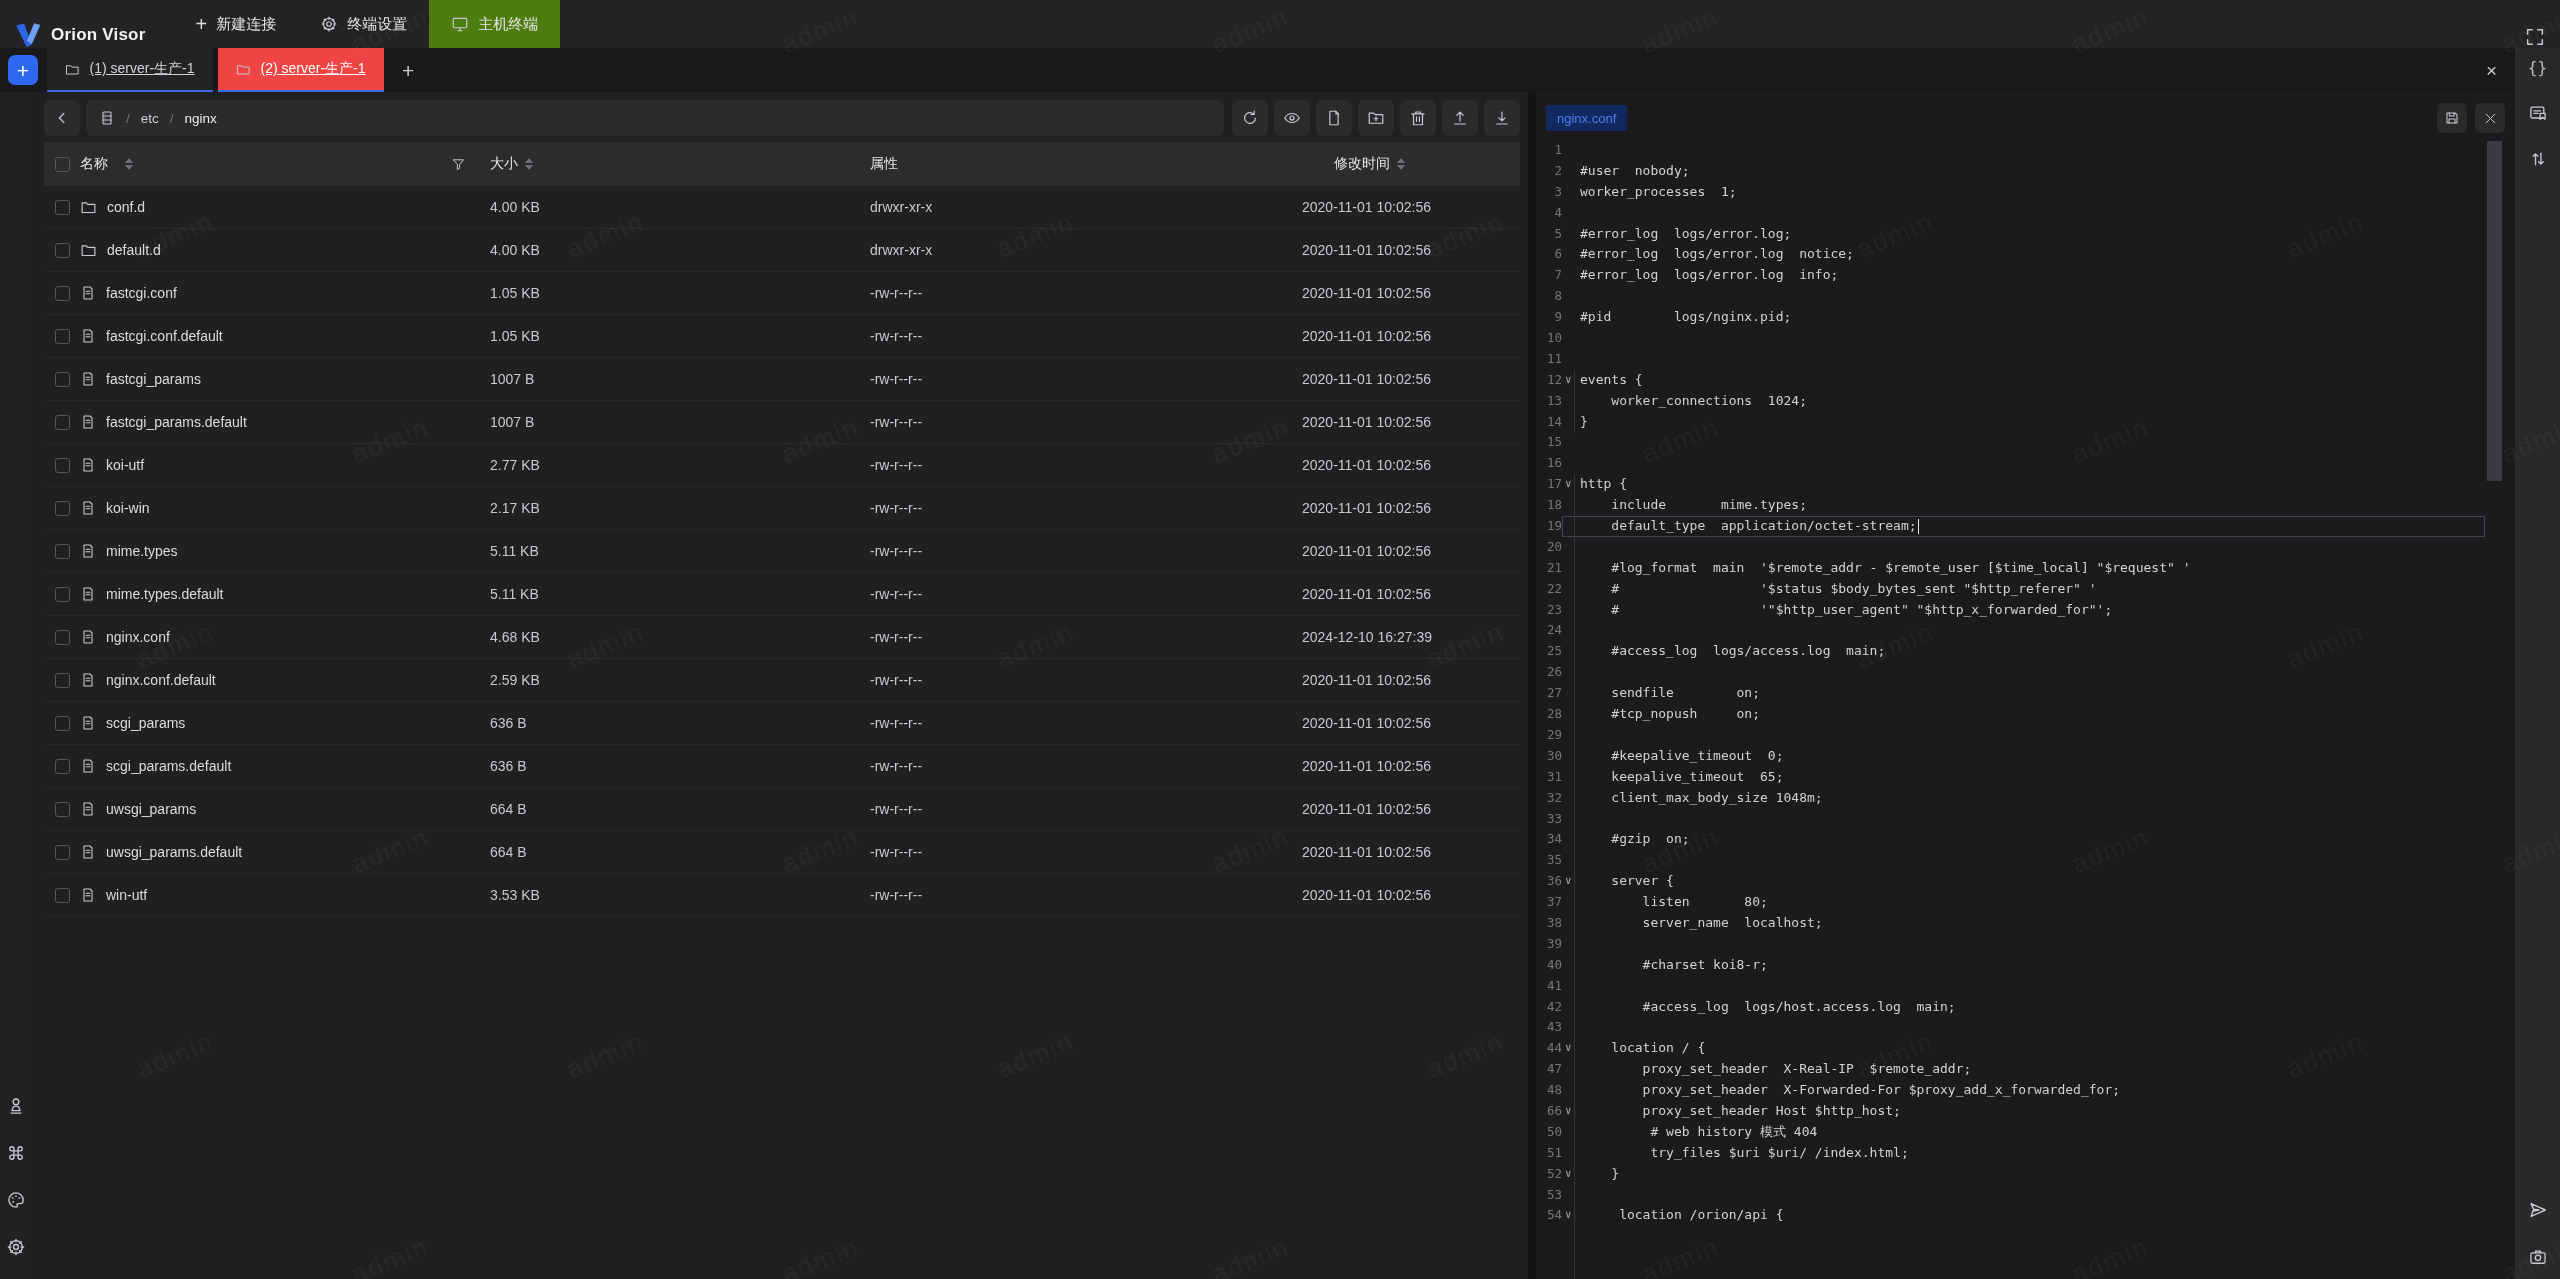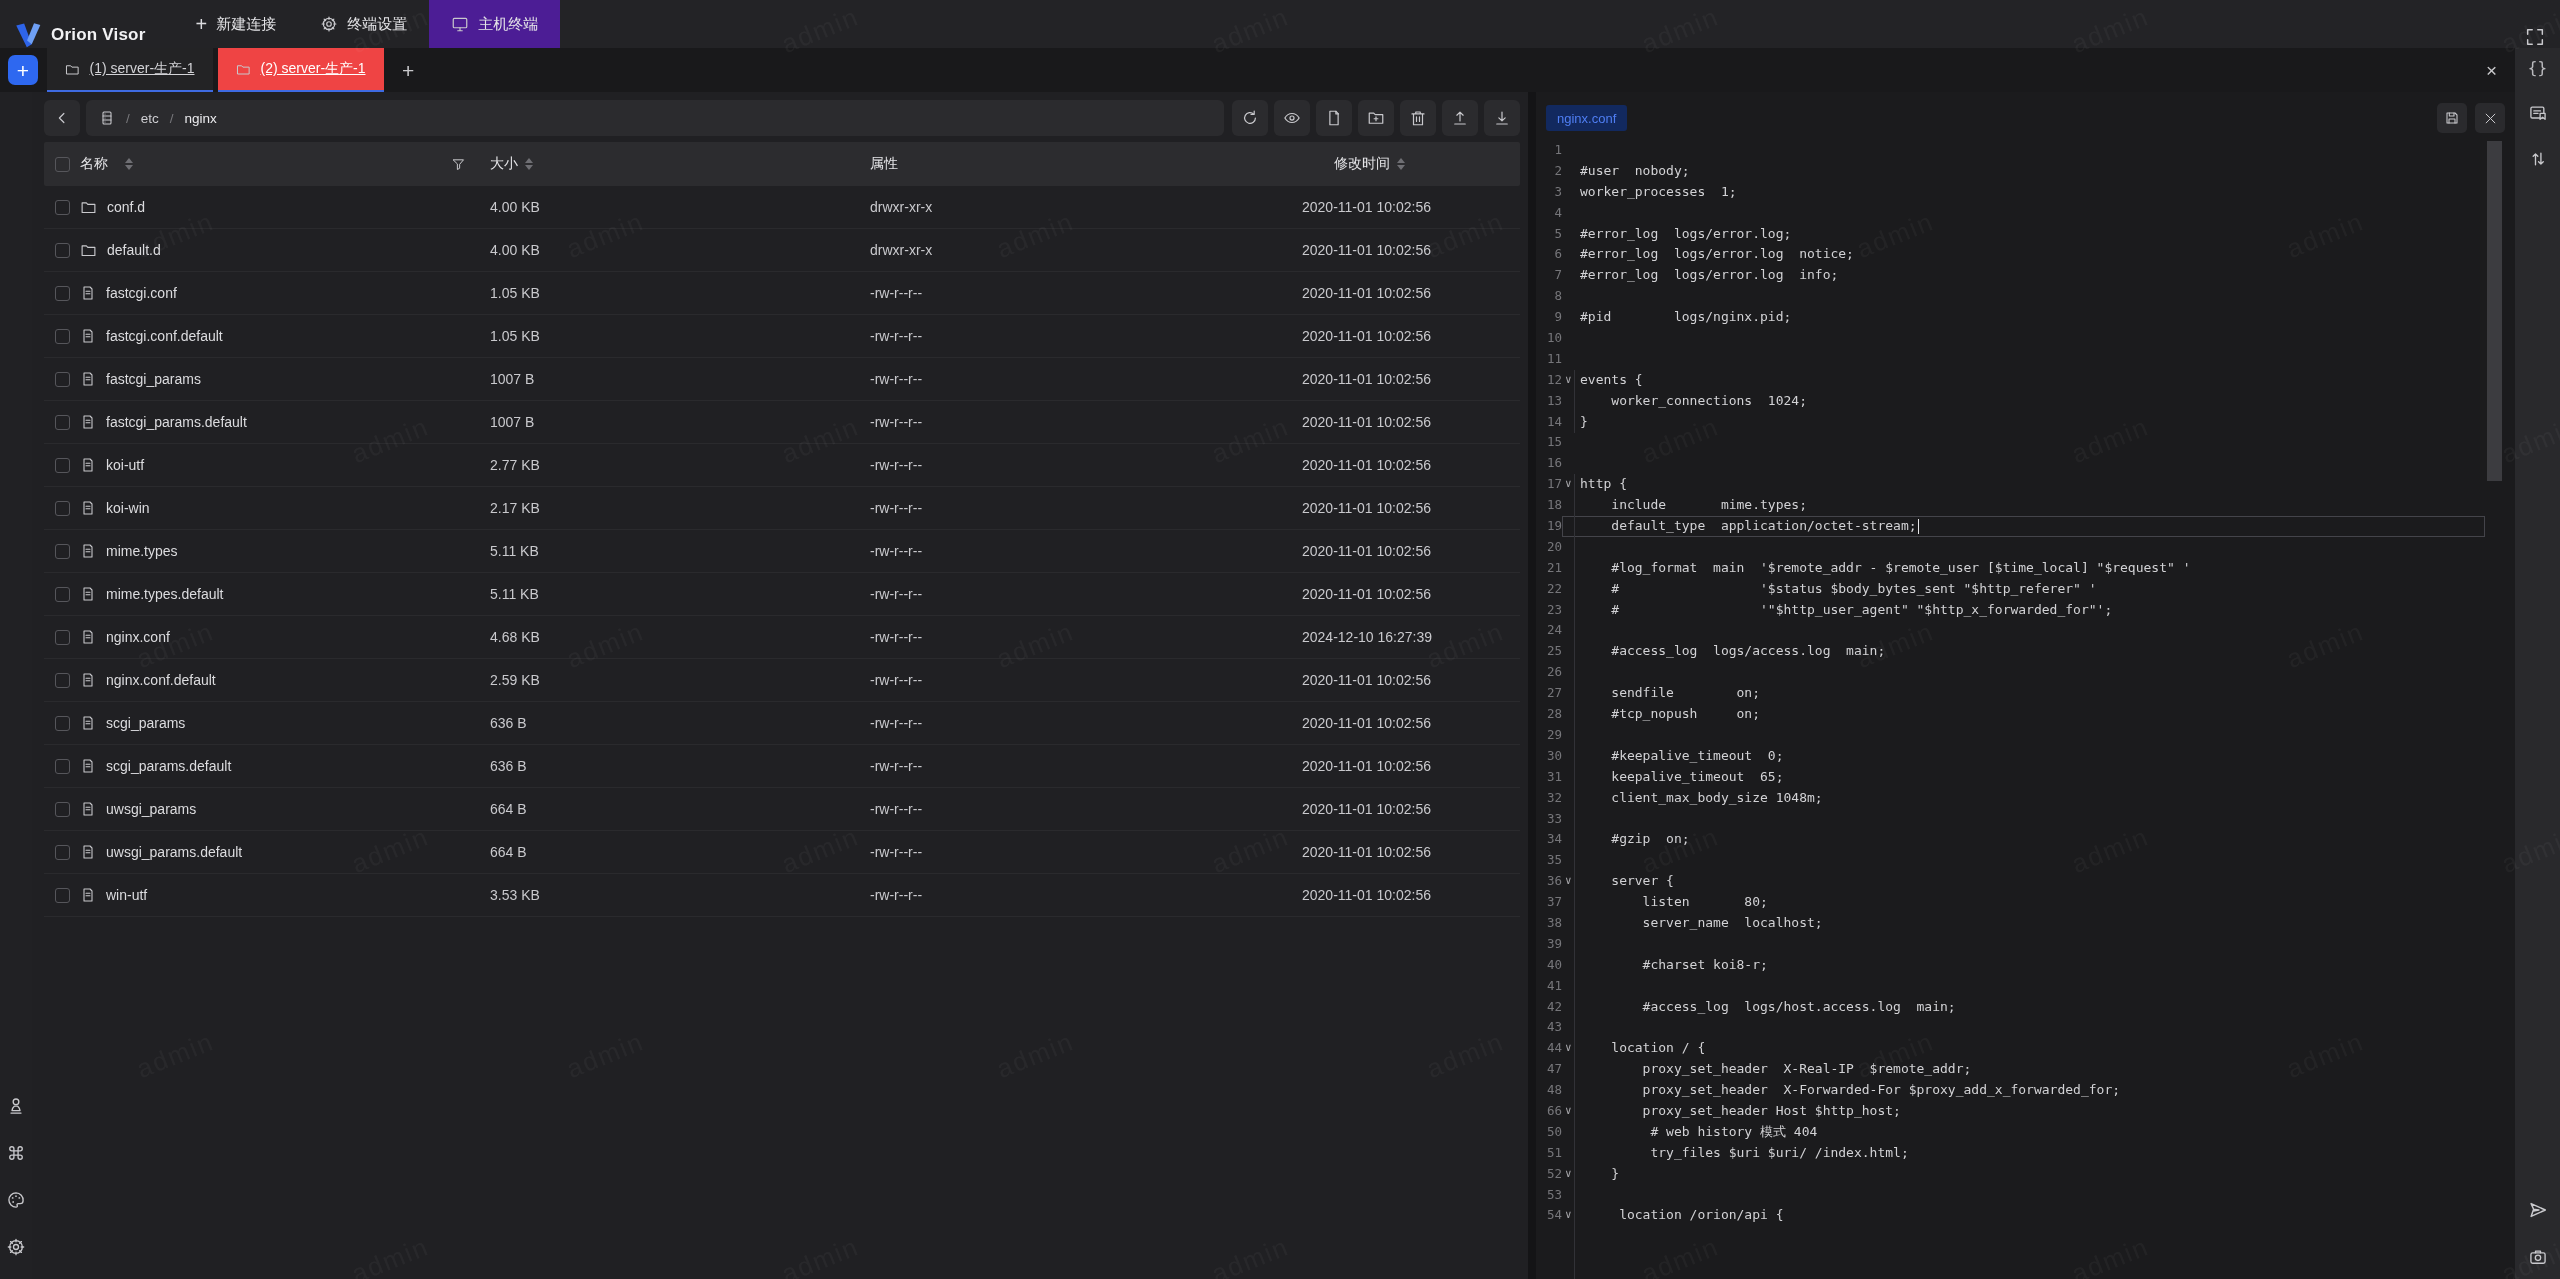--- a/index.html
+++ b/index.html
@@ -11,21 +11,21 @@
     color:#d8d8db;
     font-size:14px;
   }
   svg.ic { stroke:#c9c9cd; fill:none; stroke-width:1.6; stroke-linecap:round; stroke-linejoin:round; display:block; }
 
   
   .topbar { height:48px; background:#232326; display:flex; align-items:flex-end; }
   .logo-wrap { display:flex; align-items:center; margin-left:14px; margin-right:28px; }
   .app-name { font-size:17px; font-weight:bold; color:#f2f2f4; margin-left:10px; letter-spacing:.2px; }
   .menu-item { height:48px; display:flex; align-items:center; gap:9px; padding:0 22px; font-size:15px; color:#e4e4e7; cursor:pointer; }
-  .menu-item.active { background:#4c1d95; }
+  .menu-item.active { background:#4d7c0f; }
   .menu-plus { font-size:20px; color:#dcdcdf; line-height:1; }
   .fullscreen-btn { margin-left:auto; margin-right:14px; }
 
   
   .main { display:flex; height:1231px; }
   .left-col { flex:1; display:flex; flex-direction:column; min-width:0; }
 
   
   .tabbar { height:44px; background:#19191b; display:flex; align-items:center; }
   .tab-add-primary { width:30px; height:30px; margin:0 9px 0 8px; border-radius:7px; background:#2E68F0; color:#fff;

